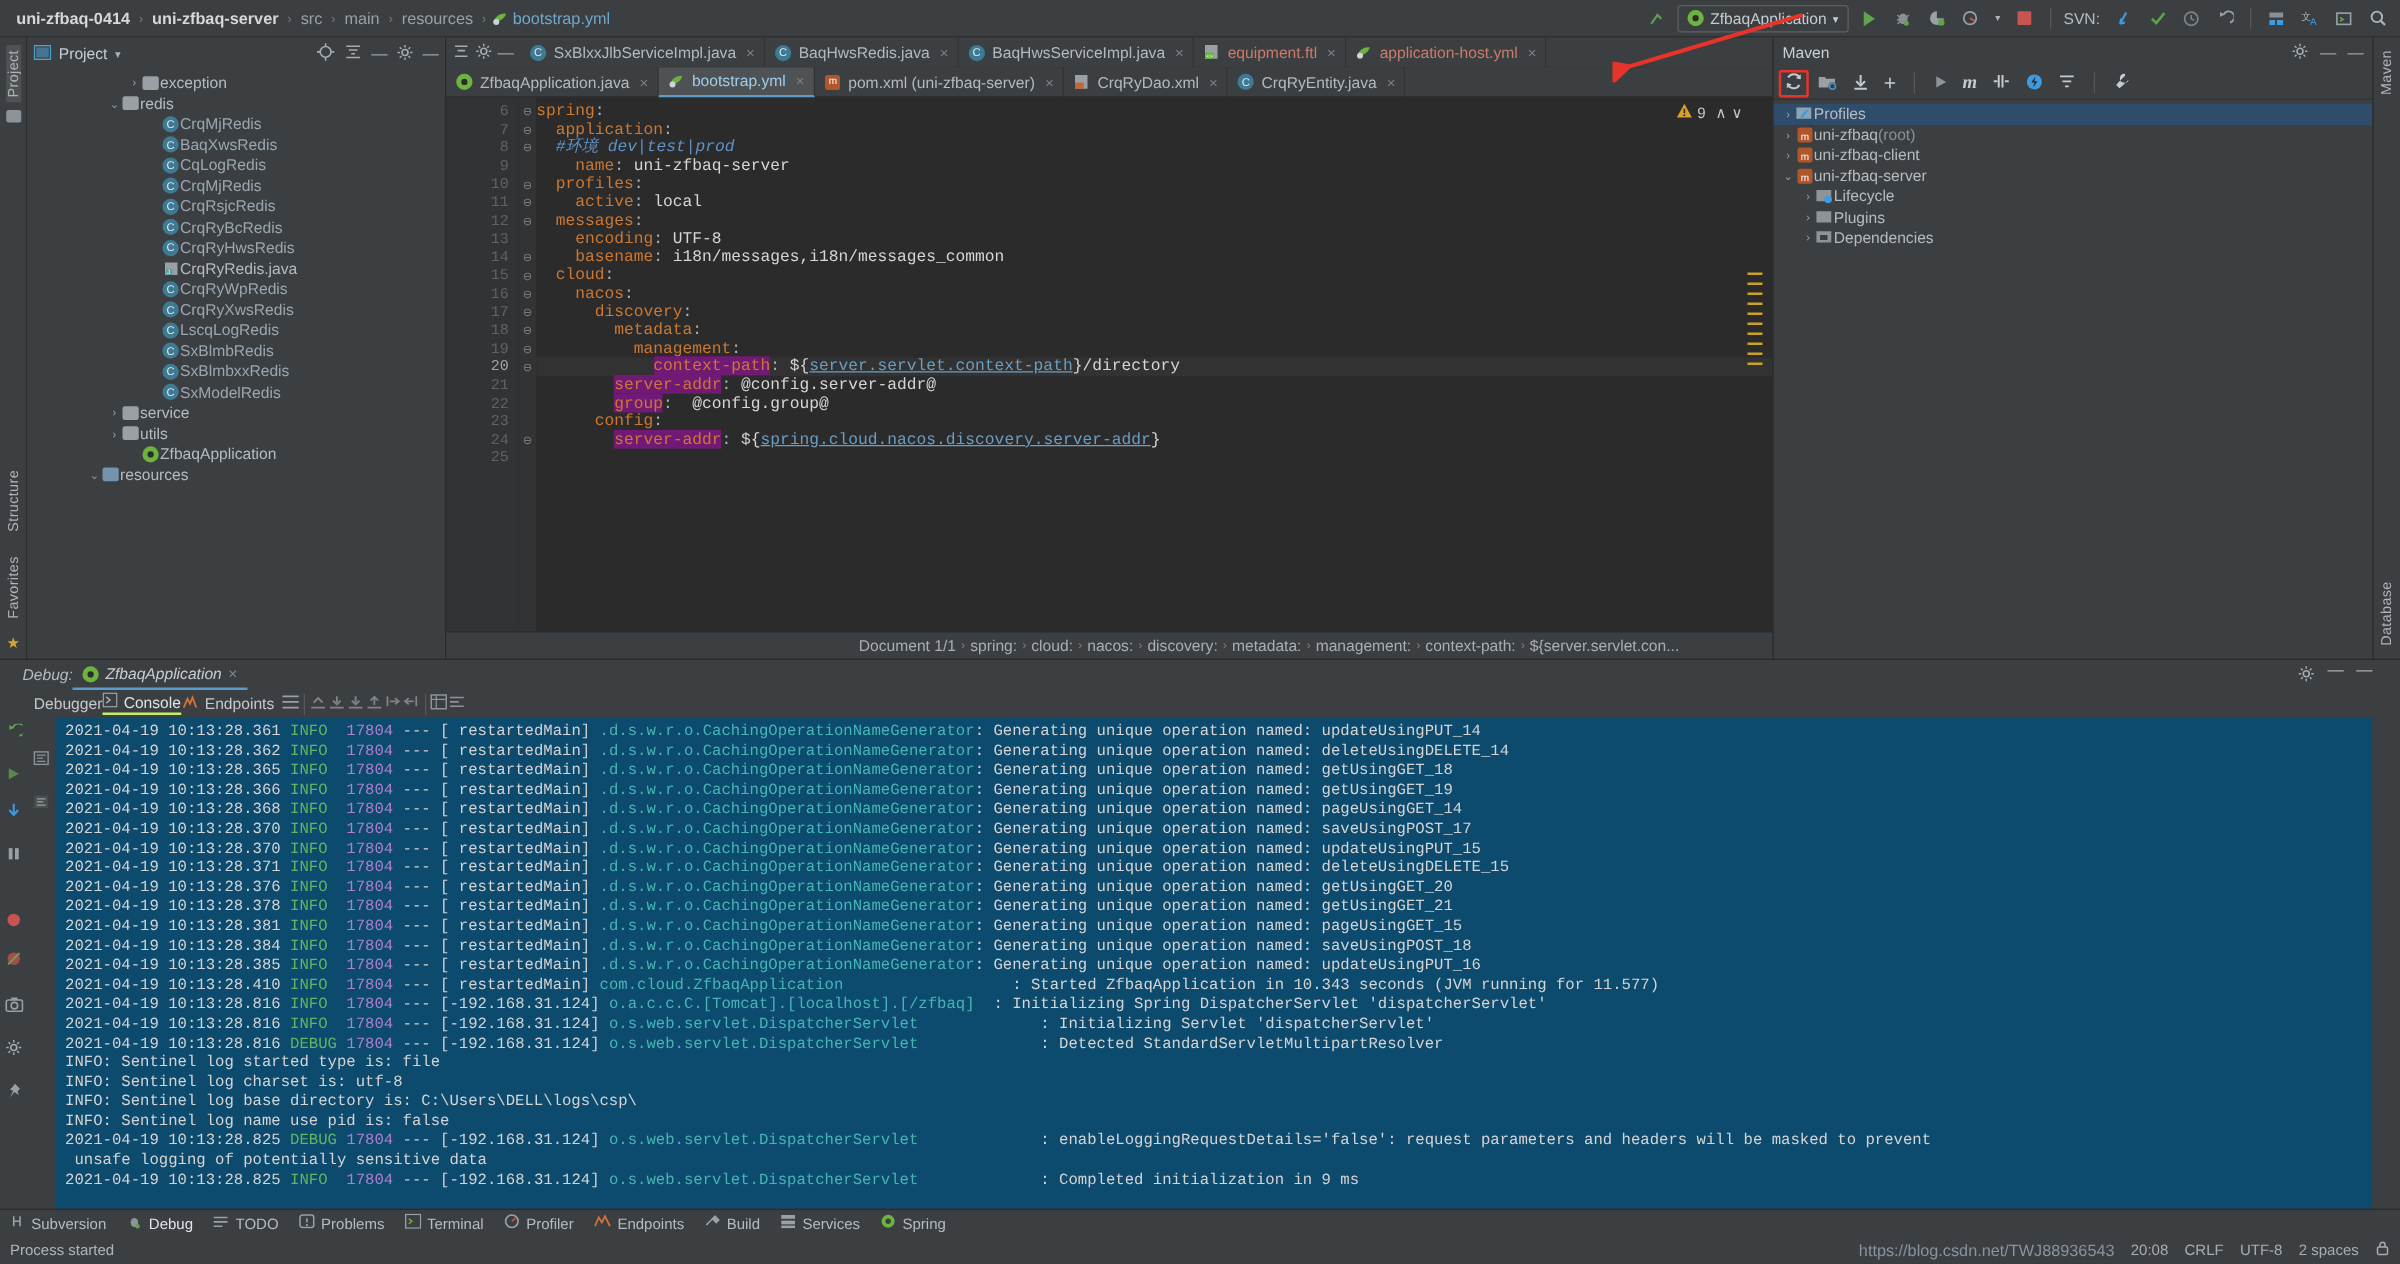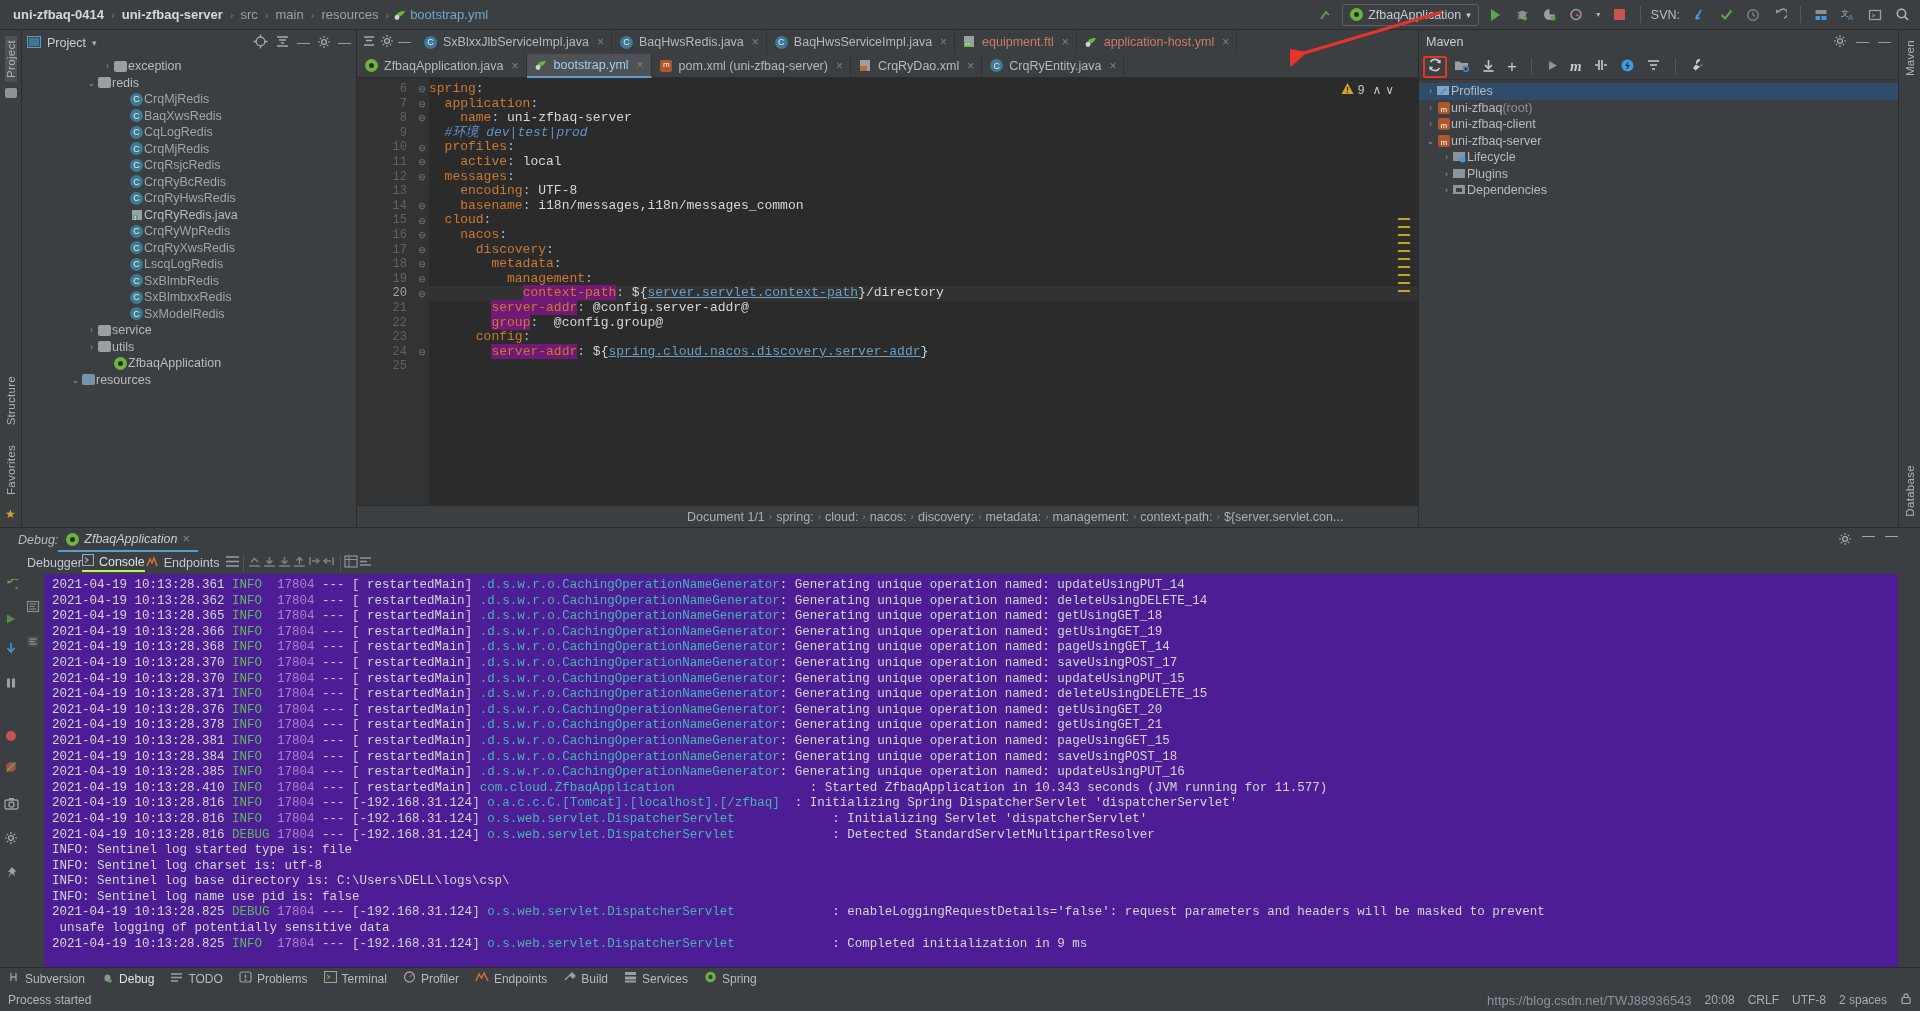--- a/index.html
+++ b/index.html
@@ -109,21 +109,21 @@
             border-bottom:2px solid #5c9ccc; color:#c8cdd2; font-size:12.5px; }
   .dbghdr .icons { margin-left:auto; display:flex; gap:10px; padding-right:4px; }
   .dbgtools { height:22px; display:flex; align-items:center; padding:0 8px; flex:0 0 22px; }
   .dt { color:#c3c8cd; font-size:12.5px; display:flex; align-items:center; gap:5px; }
   .dt.sel { color:#dfe3e6; border-bottom:2px solid #bef264; padding-bottom:1px; }
   .dbgbody { flex:1; display:flex; min-height:0; }
   .dsideL { width:22px; background:#3c3f41; display:flex; flex-direction:column; align-items:center;
             gap:6px; padding-top:5px; flex:0 0 22px; }
   .dsideL2 { width:22px; background:#3c3f41; display:flex; flex-direction:column; align-items:center;
              gap:7px; padding-top:26px; flex:0 0 22px; }
-  .console { flex:1; background:#4c1d95; overflow:hidden; padding:4px 0 0 8px;
+  .console { flex:1; background:#0c4a6e; overflow:hidden; padding:4px 0 0 8px;
              font-family:"Liberation Mono", monospace; font-size:12.5px; line-height:15.6px; }
   .lg { white-space:pre; }
   .c-ts { color:#d4d4d4; } .c-inf { color:#62b562; }
   .c-pid { color:#b07fd0; } .c-dash { color:#cfcfcf; } .c-th { color:#d4d4d4; }
   .c-log { color:#47b5b5; } .c-msg { color:#d4d4d4; } .c-plain { color:#d4d4d4; }
   .dright { width:22px; background:#3c3f41; display:flex; flex-direction:column; align-items:center;
             padding-top:5px; flex:0 0 22px; }
 
   
   .bbar { height:22px; background:#3c3f41; display:flex; align-items:center; gap:16px;
@@ -607,22 +607,22 @@
             <div class="ficon">⊖</div>
             <div class="ficon"></div>
             <div class="ficon"></div>
             <div class="ficon"></div>
             <div class="ficon">⊖</div>
             <div class="ficon"></div>
           </div>
         <div class="code" id="code">
             <div class="cline"><span class="k">spring</span><span class="br">:</span></div>
             <div class="cline"><span class="k">  application</span><span class="br">:</span></div>
+            <div class="cline"><span class="cm">  #环境 dev|test|prod</span></div>
             <div class="cline"><span class="k">    name</span><span class="br">: </span><span class="v">uni-zfbaq-server</span></div>
-            <div class="cline"><span class="cm">  #环境 dev|test|prod</span></div>
             <div class="cline"><span class="k">  profiles</span><span class="br">:</span></div>
             <div class="cline"><span class="k">    active</span><span class="br">: </span><span class="v">local</span></div>
             <div class="cline"><span class="k">  messages</span><span class="br">:</span></div>
             <div class="cline"><span class="k">    encoding</span><span class="br">: </span><span class="v">UTF-8</span></div>
             <div class="cline"><span class="k">    basename</span><span class="br">: </span><span class="v">i18n/messages,i18n/messages_common</span></div>
             <div class="cline"><span class="k">  cloud</span><span class="br">:</span></div>
             <div class="cline"><span class="k">    nacos</span><span class="br">:</span></div>
             <div class="cline"><span class="k">      discovery</span><span class="br">:</span></div>
             <div class="cline"><span class="k">        metadata</span><span class="br">:</span></div>
             <div class="cline"><span class="k">          management</span><span class="br">:</span></div>

